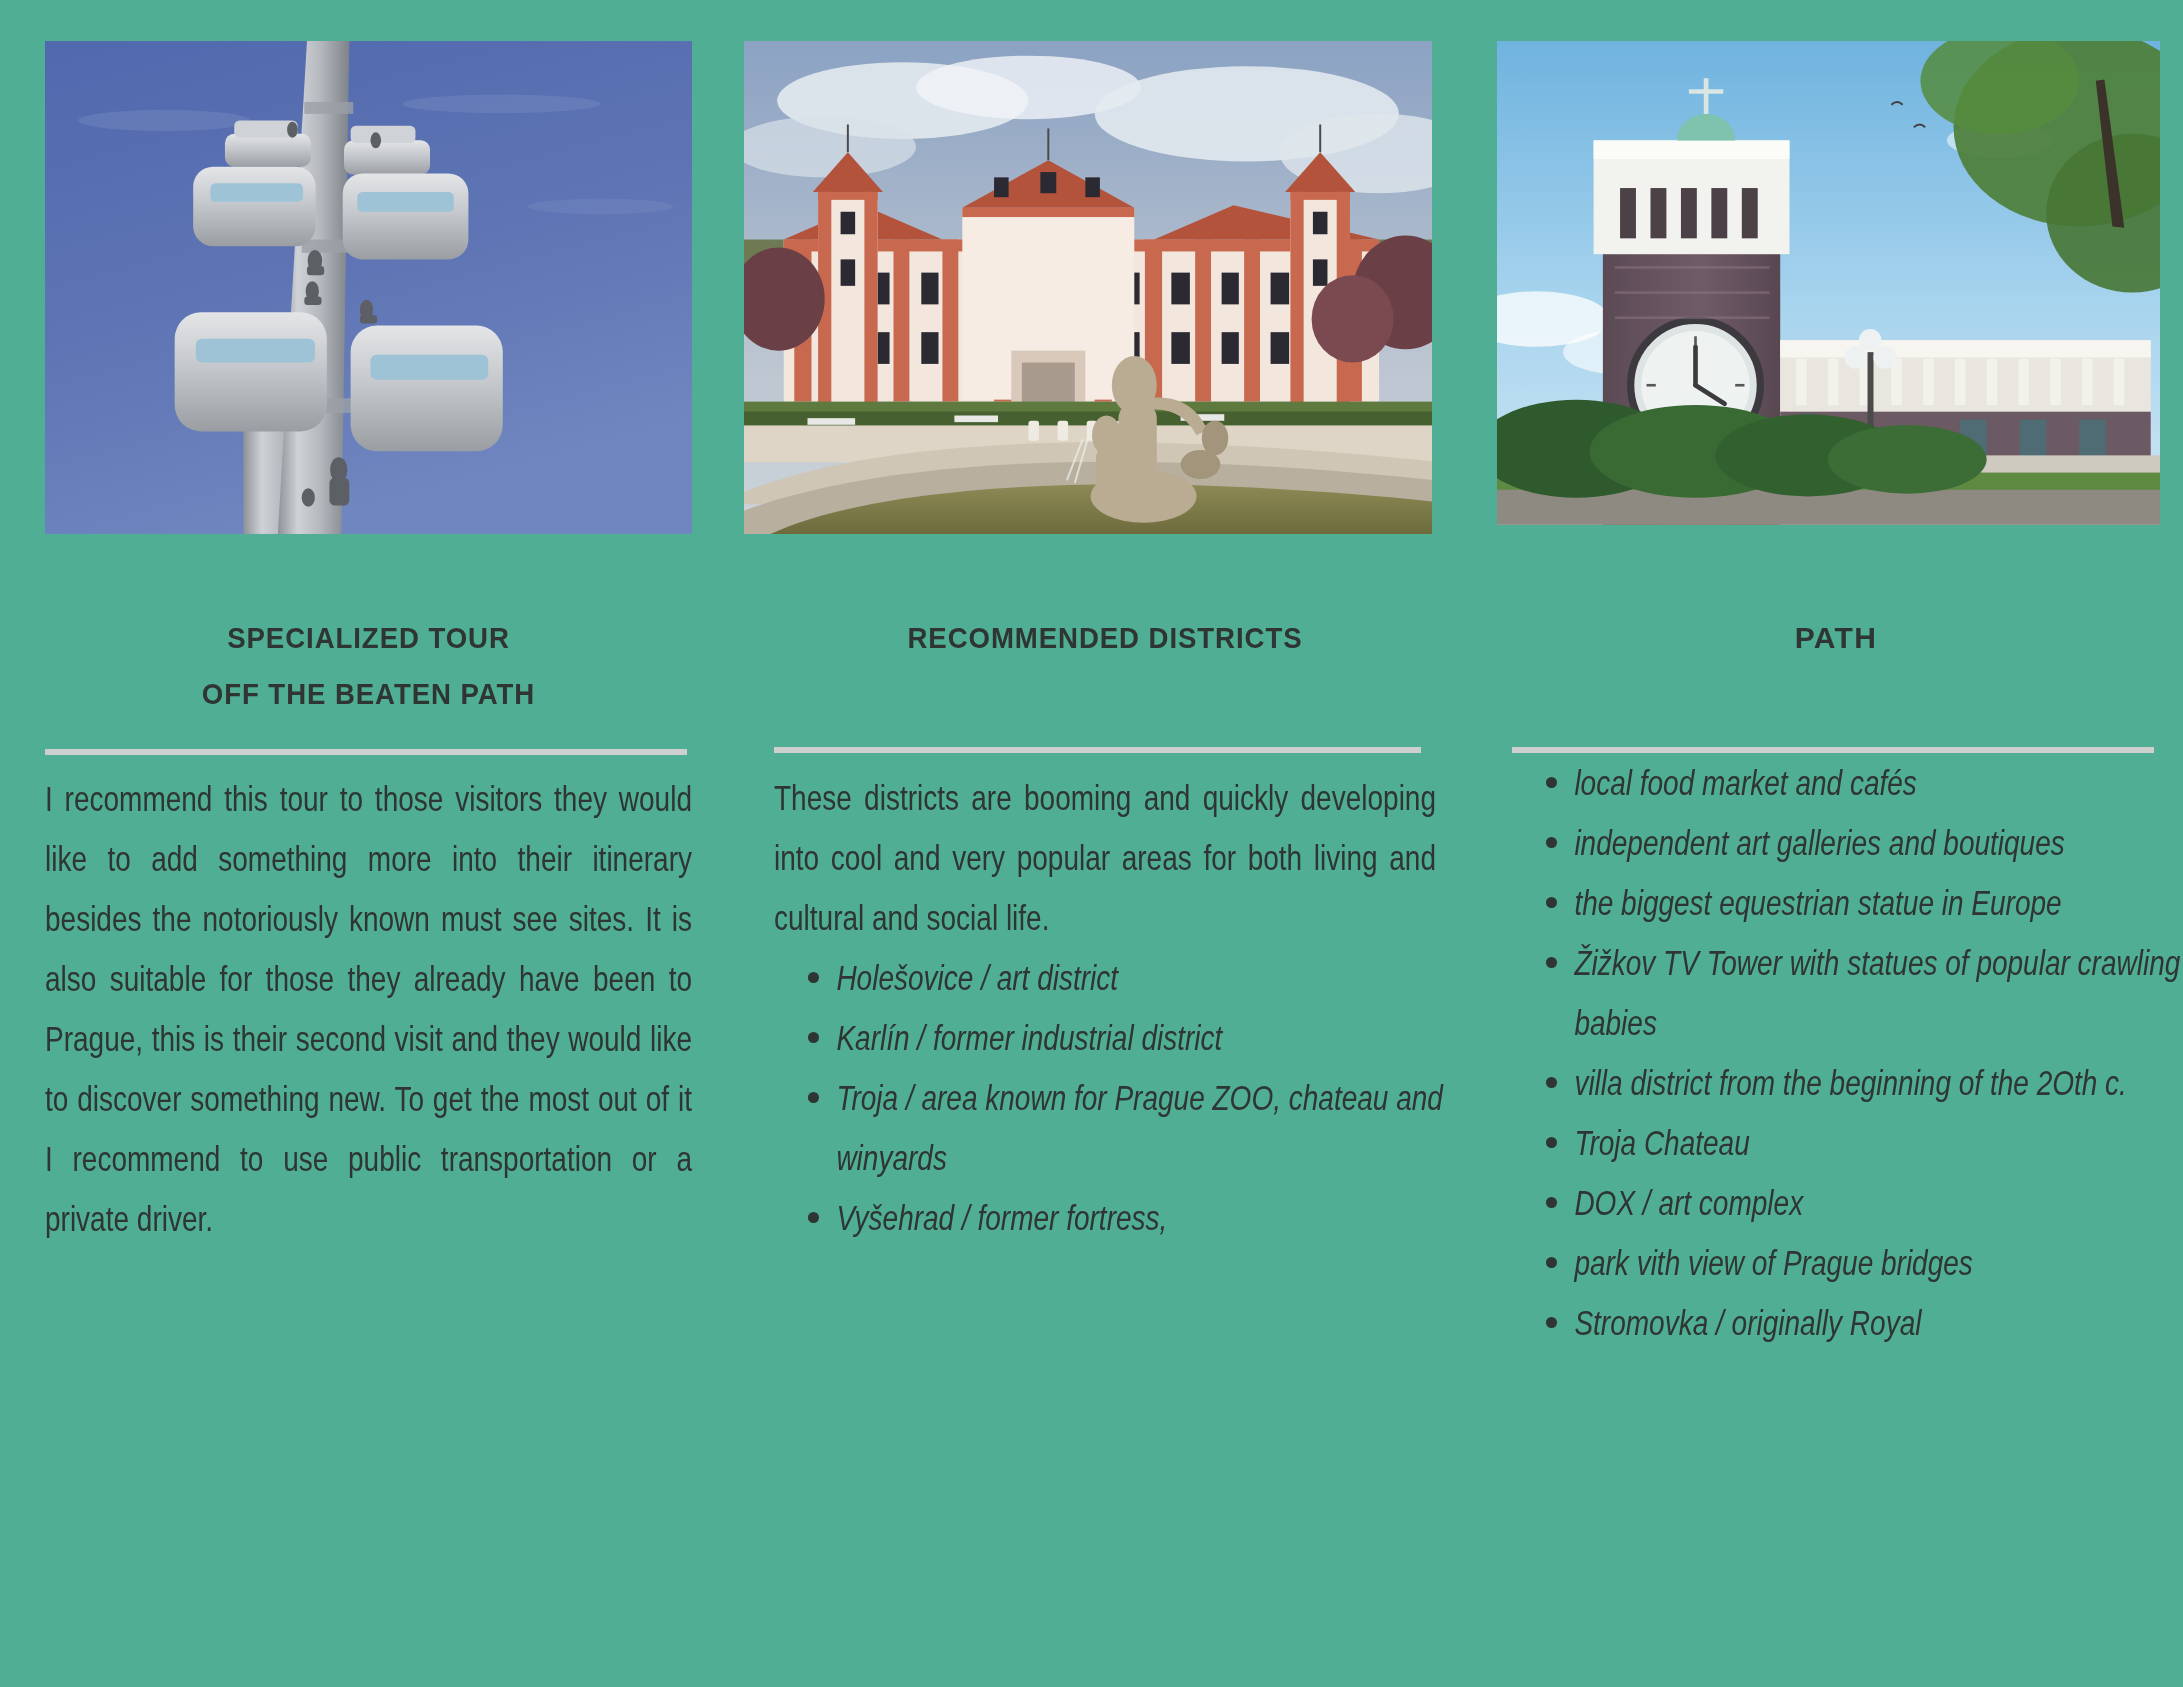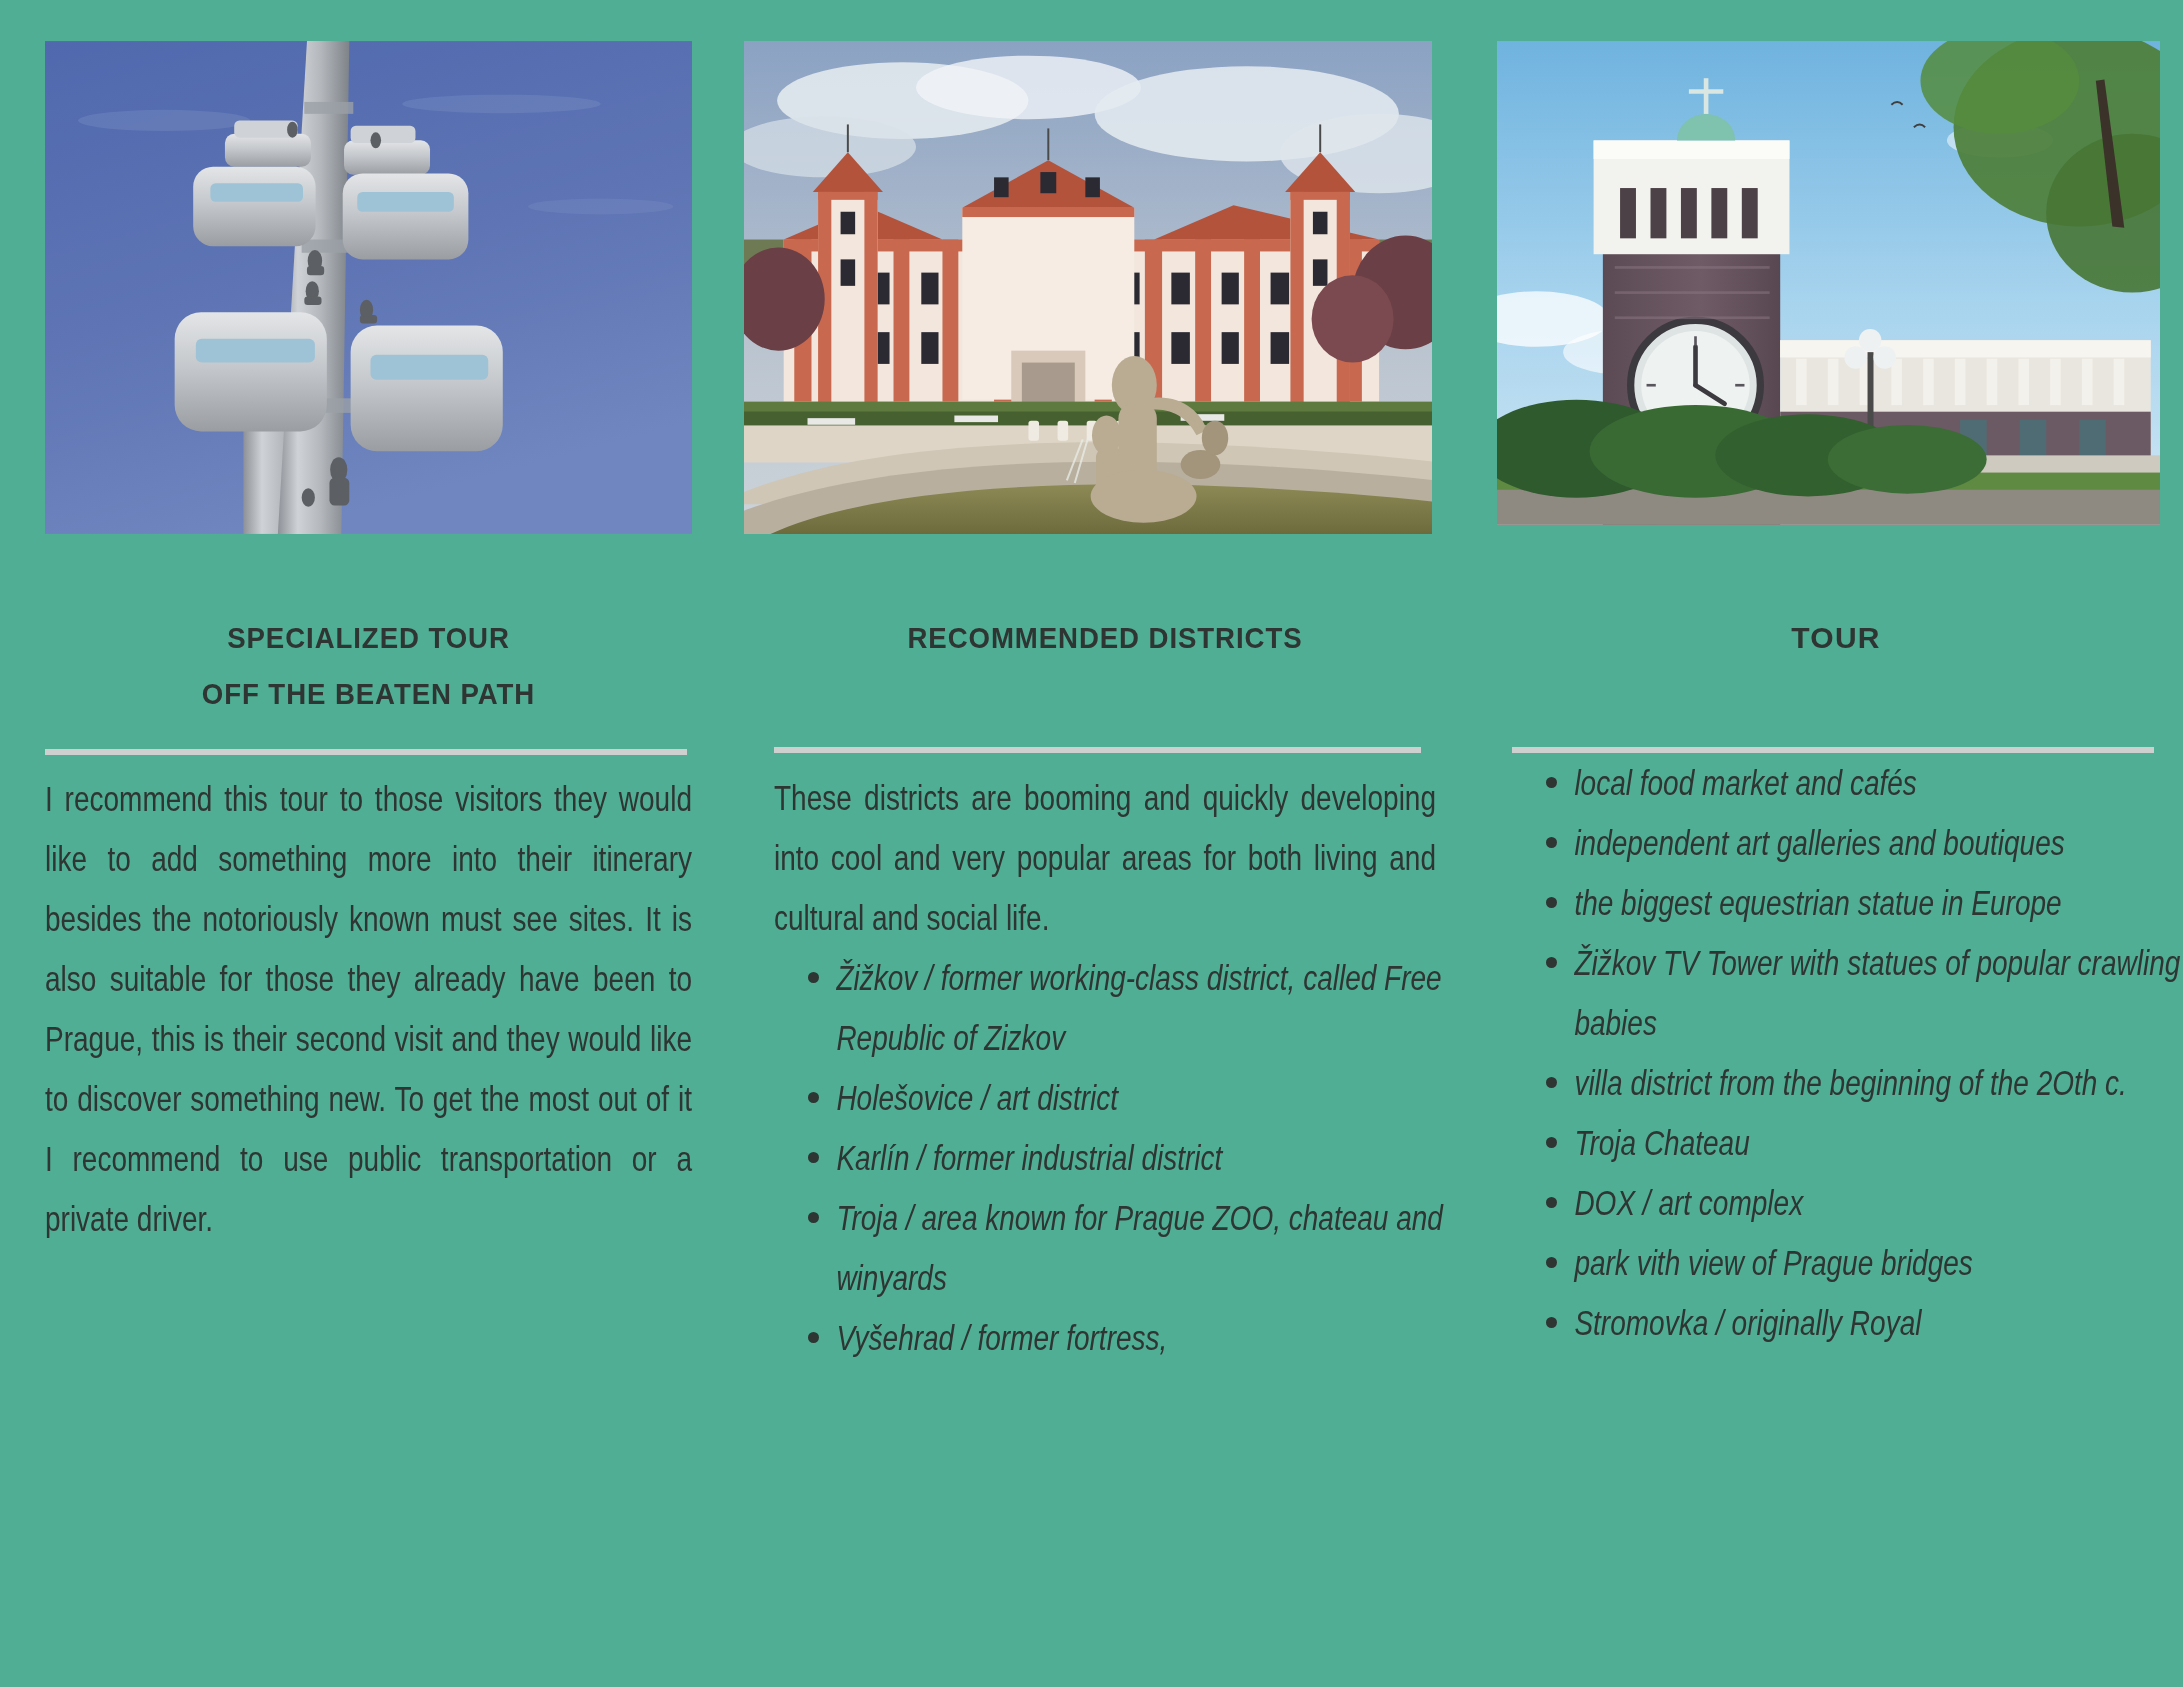--- a/index.html
+++ b/index.html
@@ -494,44 +494,40 @@
 
     <div class="col col-2">
       <div class="heading-block-2">
         <div class="col-heading">RECOMMENDED DISTRICTS</div>
       </div>
       <div class="divider divider-2"></div>
       <p class="body-text">These districts are booming and quickly developing into cool and very popular areas for both living and cultural and social life.</p>
       <ul class="bullets bullets-mid">
         <li>
           <span class="bullet-dot"></span>
-          <span class="li-inner">Žižkov / former working-class district, called Free Republic of Zizkov</span>
-        </li>
-        <li>
-          <span class="bullet-dot"></span>
           <span class="li-inner">Holešovice / art district</span>
         </li>
         <li>
           <span class="bullet-dot"></span>
           <span class="li-inner">Karlín / former industrial district</span>
         </li>
         <li>
           <span class="bullet-dot"></span>
           <span class="li-inner">Troja / area known for Prague ZOO, chateau and winyards</span>
         </li>
         <li>
           <span class="bullet-dot"></span>
           <span class="li-inner">Vyšehrad / former fortress,</span>
         </li>
       </ul>
     </div>
 
     <div class="col col-3">
       <div class="heading-block-3">
-        <div class="col-heading wide">TOUR</div>
+        <div class="col-heading wide">PATH</div>
       </div>
       <div class="divider divider-3"></div>
       <ul class="bullets bullets-sites">
         <li>
           <span class="bullet-dot"></span>
           <span class="li-inner">local food market and cafés</span>
         </li>
         <li>
           <span class="bullet-dot"></span>
           <span class="li-inner">independent art galleries and boutiques</span>

